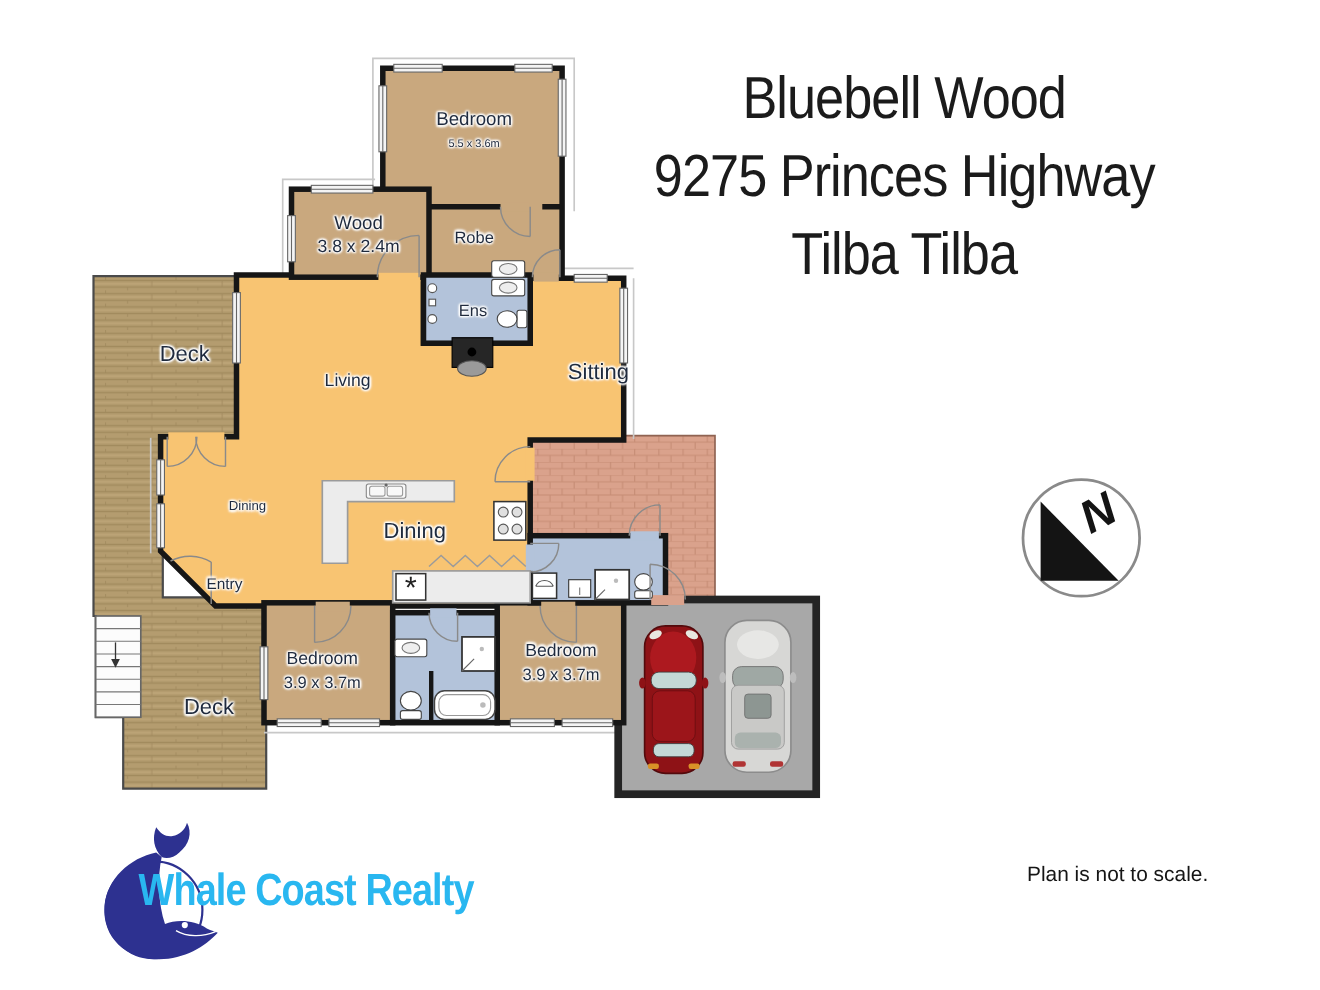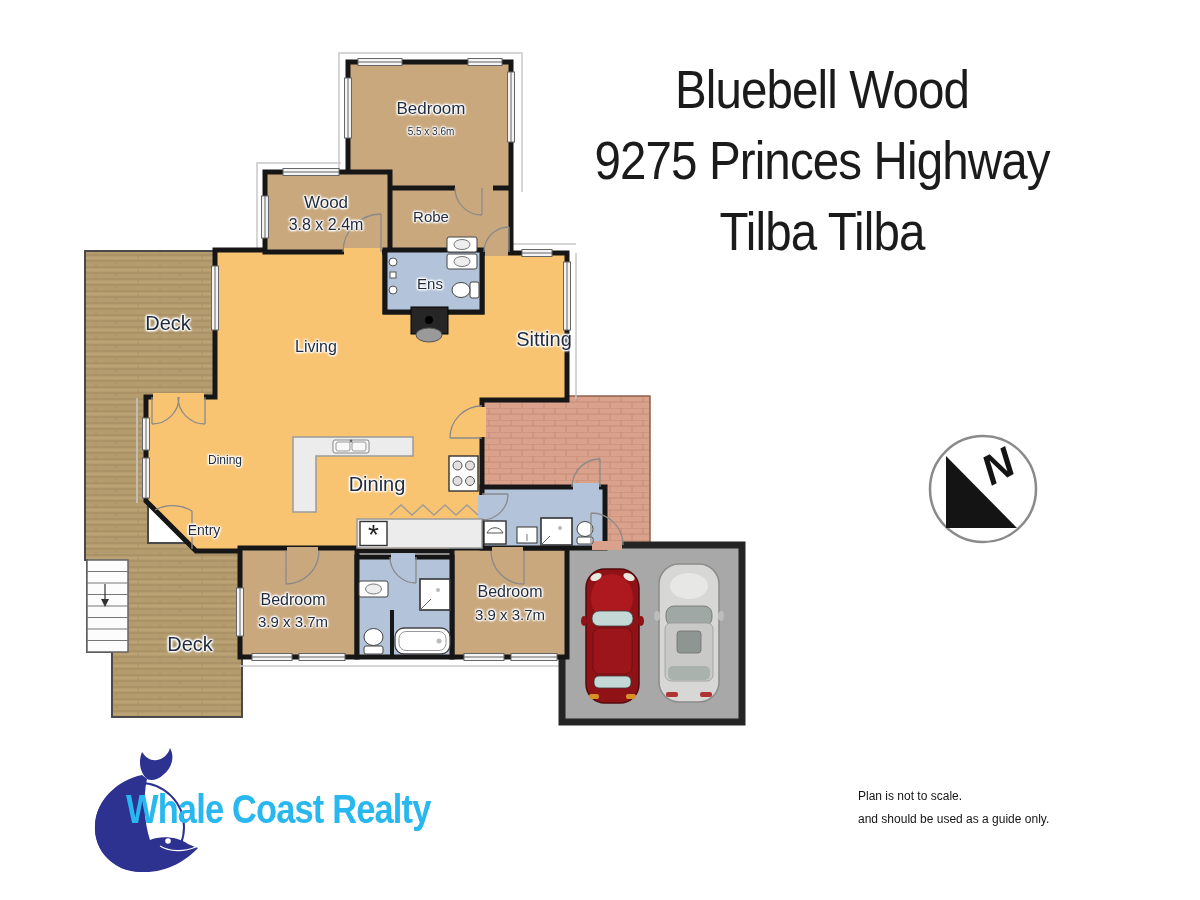--- a/index.html
+++ b/index.html
@@ -7,22 +7,22 @@
           font-family:"Liberation Sans",sans-serif;}
   .plan-svg{position:absolute;left:0;top:0;}
   .rlabel{position:absolute;transform:translate(-50%,-50%);white-space:nowrap;
           color:#1f2a3d;font-family:"Liberation Sans",sans-serif;
           text-shadow:0 0 2px #fff,0 0 2px #fff,0 0 3px #fff,1px 1px 2px #fff,-1px -1px 2px #fff,1px -1px 2px #fff,-1px 1px 2px #fff;}
   .title-block{position:absolute;left:552px;top:54px;width:540px;text-align:center;
           color:#1b1b1b;font-size:54px;line-height:71px;letter-spacing:-1px;
           transform:scaleX(.88);transform-origin:center top;}
   .logo-text{position:absolute;left:126px;top:786px;font-size:41px;font-weight:bold;
           color:#29b7f0;letter-spacing:-1px;transform:scaleX(.84);transform-origin:left top;white-space:nowrap;}
-  .disclaimer{position:absolute;left:858px;top:785px;width:316px;text-align:left;
-          color:#151515;font-size:12px;line-height:22.5px;}
+  .disclaimer{position:absolute;left:858px;top:785px;width:316px;text-align:center;
+          color:#151515;font-size:19px;line-height:22.5px;}
 </style>
 </head>
 <body>
 
 <div class="canvas">
 
   <svg class="plan-svg" width="1200" height="900" viewBox="0 0 1200 900">
     <defs>
       <pattern id="deckP" width="64" height="12" patternUnits="userSpaceOnUse">
         <rect width="64" height="12" fill="#b49c6f"></rect>
@@ -281,16 +281,15 @@
              C175,757 172,768 163,775 C158,780 151,781 147,779 Z" fill="#2d3190"></path>
     <path d="M147,779 C143,797 144,822 150,840 C160,836 176,836 188,844 C192,846 196,847 198,848
              C186,861 166,873 142,872 C115,871 93,853 95,824 C97,799 118,780 142,775 Z" fill="#2d3190"></path>
     <path d="M196,847 C184,852 170,852 160,846" fill="none" stroke="#ffffff" stroke-width="1.2"></path>
     <circle cx="168" cy="841" r="2.8" fill="#ffffff"></circle>
   </svg>
   <div class="logo-text">Whale Coast Realty</div>
 
   <div class="disclaimer">
     <div>Plan is not to scale.</div>
-    <div>and should be used as a guide only.</div>
   </div>
 
 </div>
 
 </body></html>

